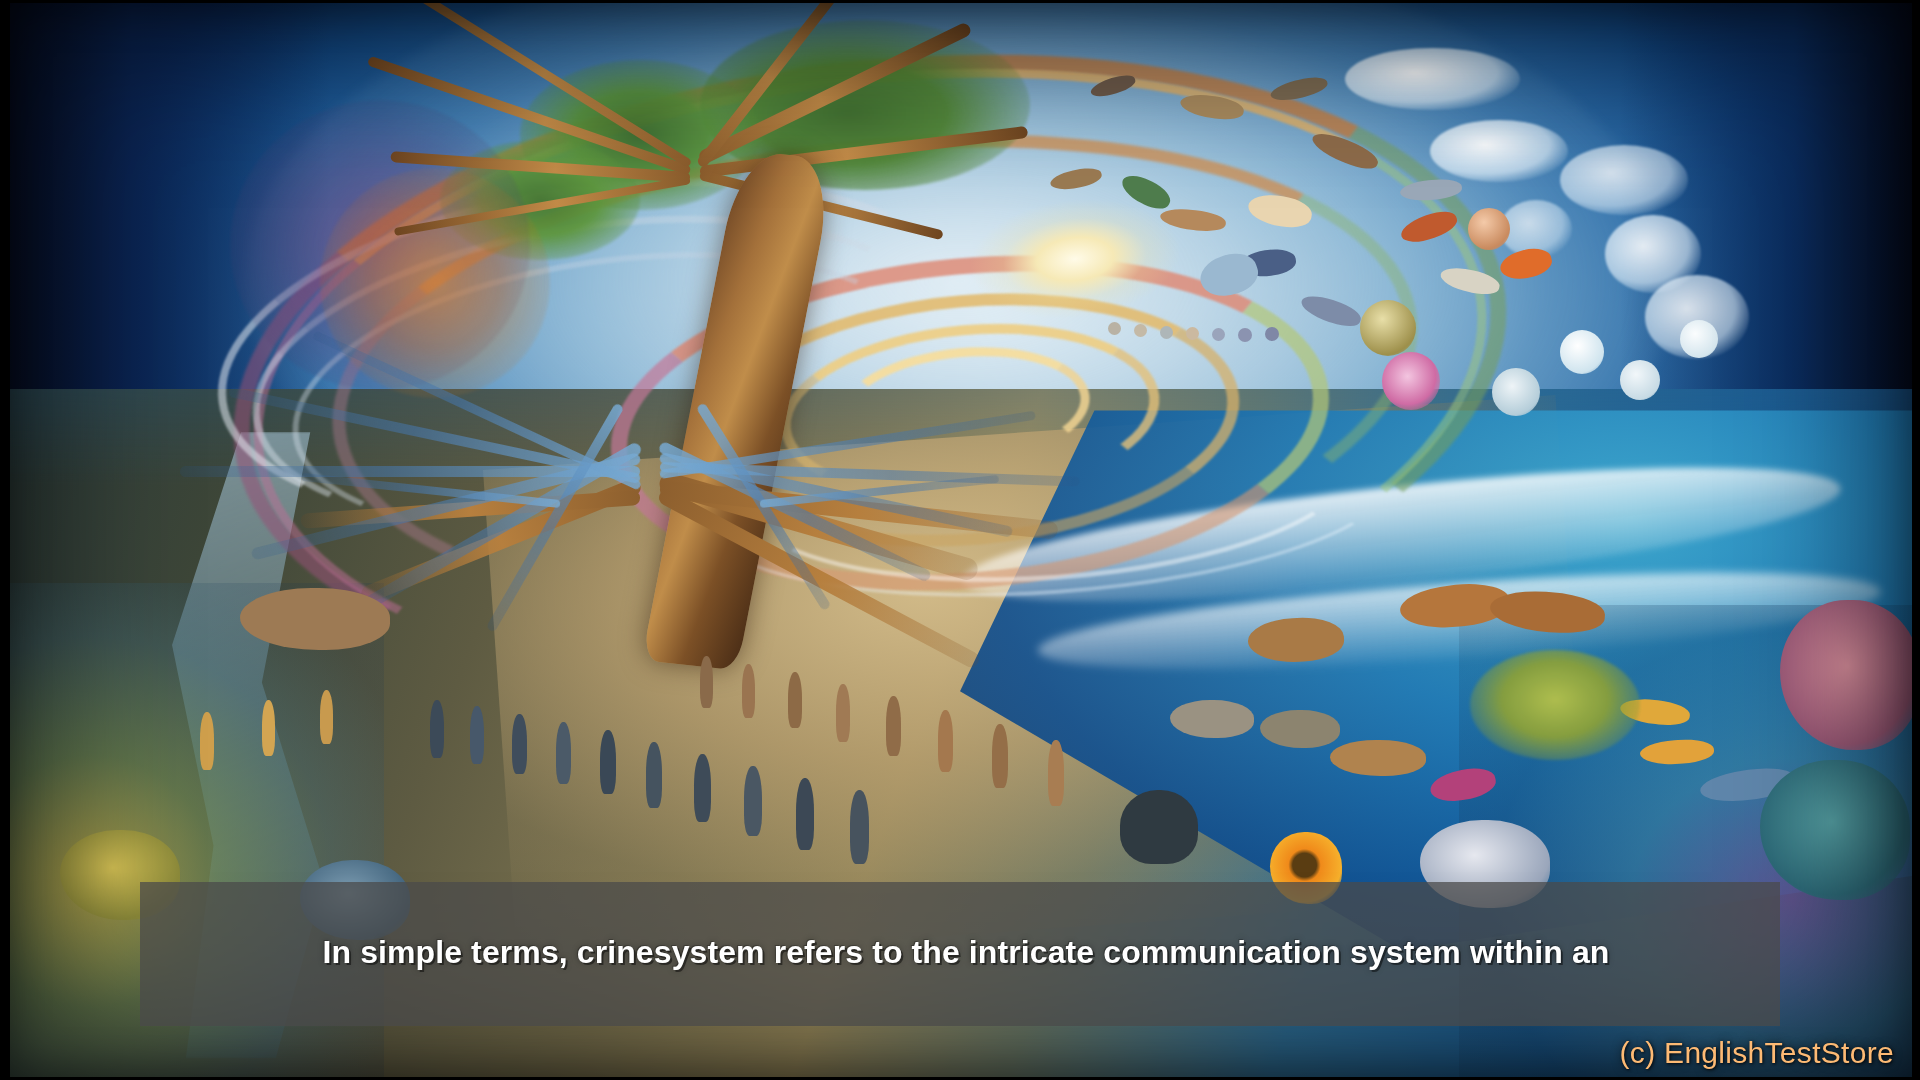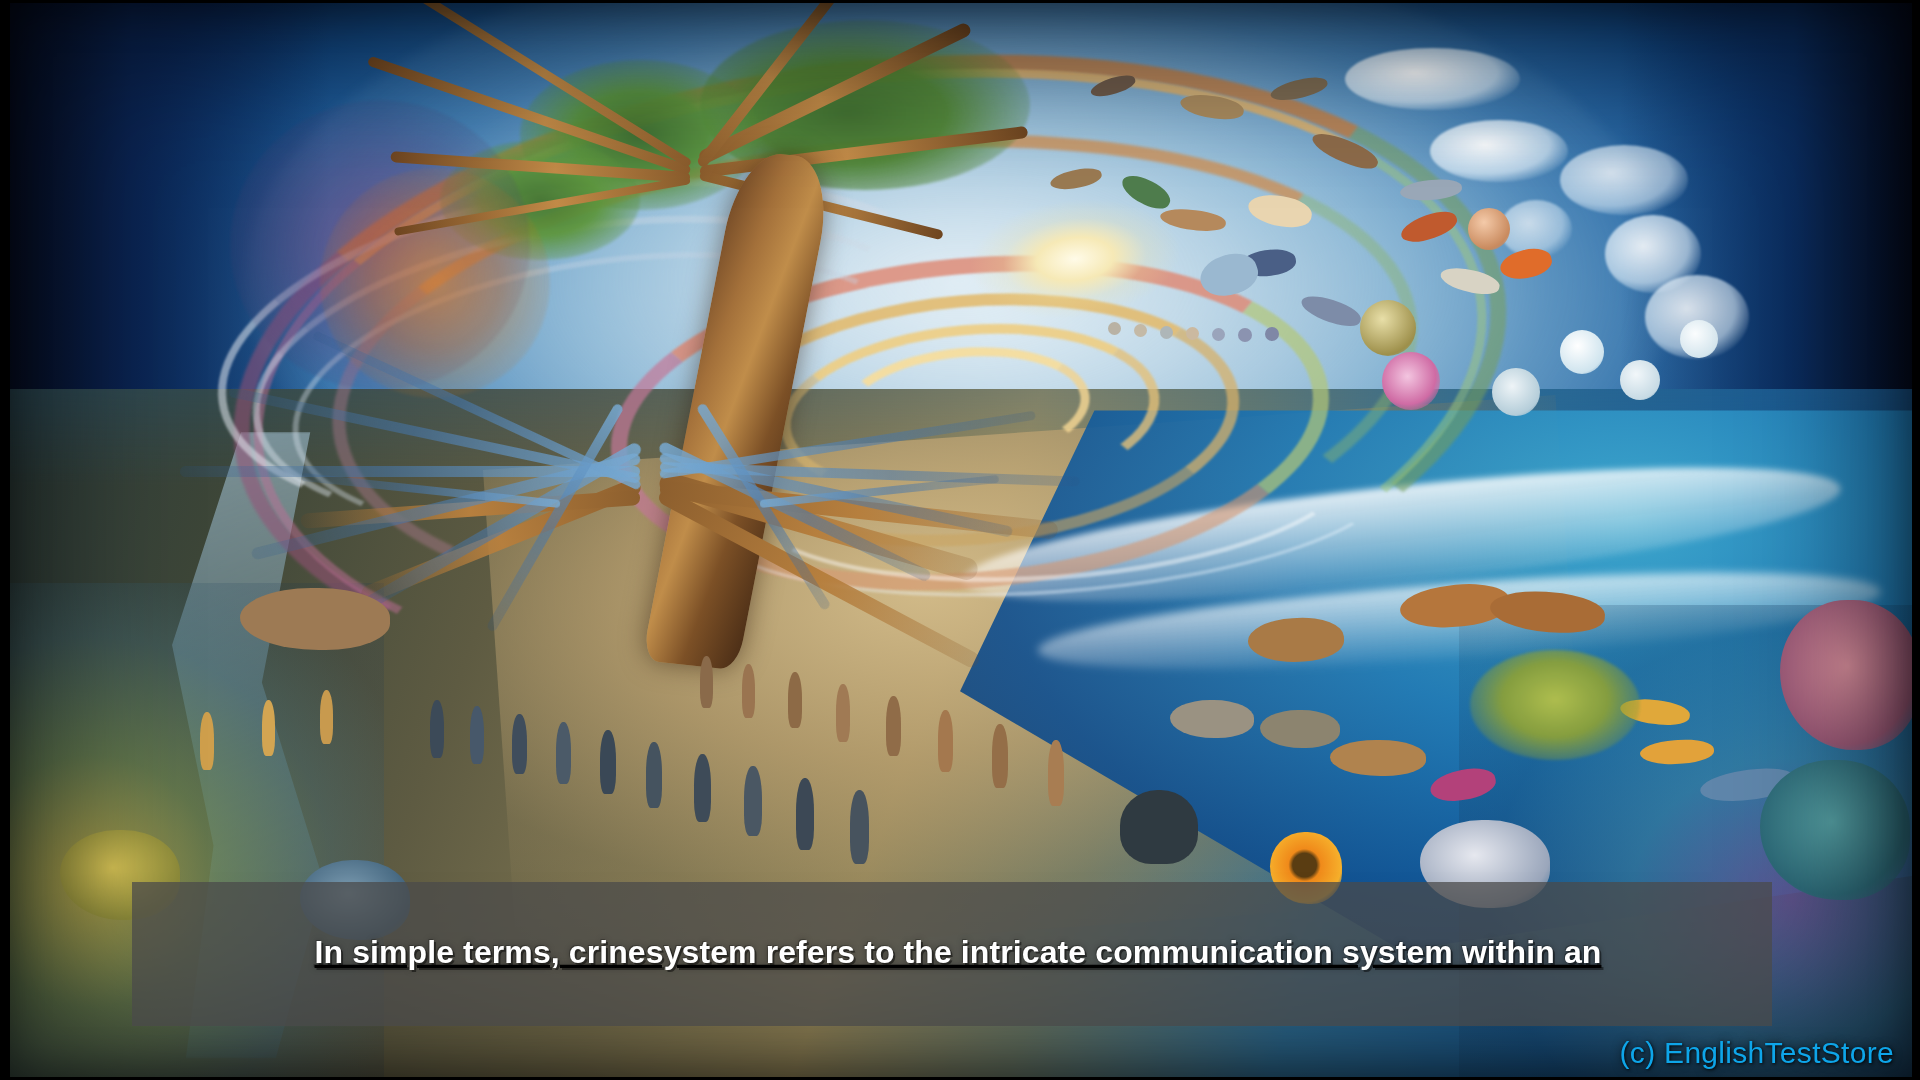--- a/index.html
+++ b/index.html
@@ -171,48 +171,47 @@
     pointer-events:none;
     border-left:10px solid #000;
     border-right:8px solid #000;
     border-top:3px solid #000;
     border-bottom:3px solid #000;
   }
 
   
   #caption-box {
     position:absolute;
-    left:132px; top:882px;
+    left:140px; top:882px;
     width:1640px; height:144px;
     background:rgba(74,74,74,.74);
     display:flex;
     flex-direction:column;
     justify-content:center;
     padding:6px 10px 10px 22px;
-    text-decoration:underline;
   }
   #caption-box .cap-line {
     color:#ffffff;
     font-family:"Liberation Sans", sans-serif;
     font-weight:bold;
     font-size:32px;
     line-height:66px;
     text-align:center;
     letter-spacing:.1px;
     text-shadow:
       2px 2px 0 rgba(0,0,0,.45),
       -1px -1px 0 rgba(0,0,0,.25),
       0 0 6px rgba(0,0,0,.35);
     white-space:nowrap;
   }
 
   #watermark {
     position:absolute;
     right:26px; bottom:10px;
-    color:#0ea5e9;
+    color:#fdba74;
     font-family:"Liberation Sans", sans-serif;
     font-size:30px;
     letter-spacing:.3px;
     text-shadow:1px 1px 3px rgba(0,0,0,.85), 0 0 10px rgba(0,0,0,.7);
   }
 </style>
 </head>
 <body>
 
 <div id="stage">

